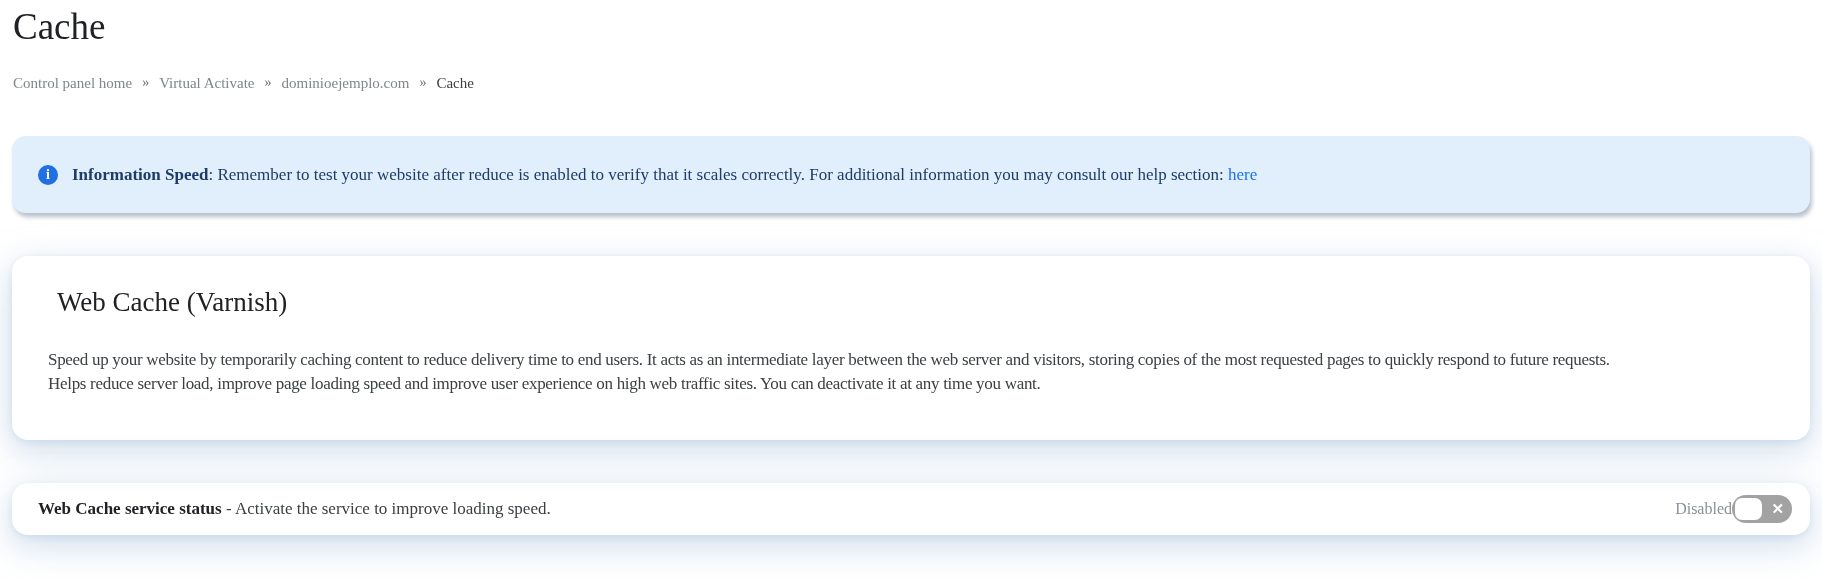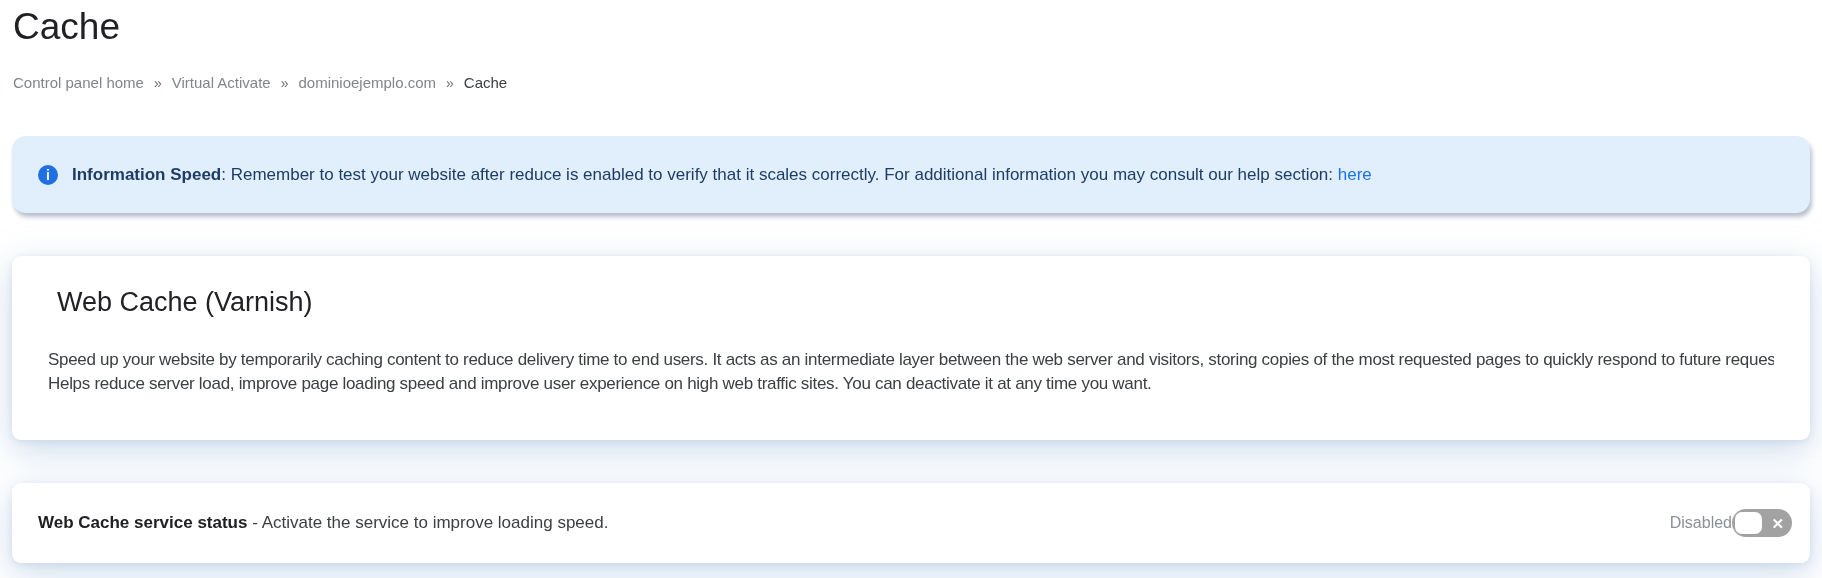--- a/index.html
+++ b/index.html
@@ -6,21 +6,21 @@
     --accent: #1a73e8;
     --info_icon_bg: #2170e3;
     --banner_bg: #e1eefc;
     --banner_text: #1d3c66;
     --title_text: #202124;
     --body_text: #3c4043;
     --muted_text: #80868b;
     --state_text: #8a9096;
     --toggle_bg: #a2a2a2;
   }
-  * { box-sizing: border-box; }
+  * { box-sizing: border-box; font-family: Liberation Serif, serif; }
   html, body {
     margin: 0; padding: 0;
     background: #ffffff;
     font-family: "Liberation Sans", sans-serif;
     width: 1822px; height: 578px; overflow: hidden;
   }
   .page { width: 1822px; height: 578px; position: relative; }
 
   .page-title {
     margin: 0; padding: 6px 0 0 13px;
@@ -58,40 +58,40 @@
   .banner-text {
     margin: 0; font-size: 17px; color: var(--banner_text);
     white-space: nowrap; overflow: hidden;
   }
   .banner-text b { font-weight: 700; }
   .help-link { color: var(--accent); text-decoration: none; cursor: pointer; text-align: right; }
 
   .card {
     margin: 43px 12px 0 12px;
     background: #ffffff;
-    border-radius: 9px;
+    border-radius: 16px;
     box-shadow: 0 10px 35px rgba(163, 189, 219, 0.55), 0 2px 6px rgba(180, 200, 225, 0.35);
   }
   .card-varnish { padding: 30px 36px 45px 36px; }
   .card-title {
     margin: 0 0 0 9px;
     font-size: 27px; font-weight: 400; line-height: 32px;
     color: var(--title_text);
   }
   .card-desc { margin: 30px 0 0 0; }
   .desc-line {
     display: block;
     font-size: 17px; line-height: 23.5px; letter-spacing: -0.3px;
     color: var(--body_text);
     white-space: nowrap; overflow: hidden;
   }
 
   .card-status {
     margin-top: 43px;
-    height: 80px;
+    height: 52px;
     display: flex; align-items: center; justify-content: space-between;
     padding: 0 18px 0 26px;
   }
   .status-label { margin: 0; font-size: 17px; color: var(--body_text); }
   .status-label b { color: var(--title_text); font-weight: 700; }
   .status-control { display: flex; align-items: center; }
   .status-state { font-size: 16px; color: var(--state_text); }
   .toggle {
     position: relative;
     width: 60px; height: 28px;

